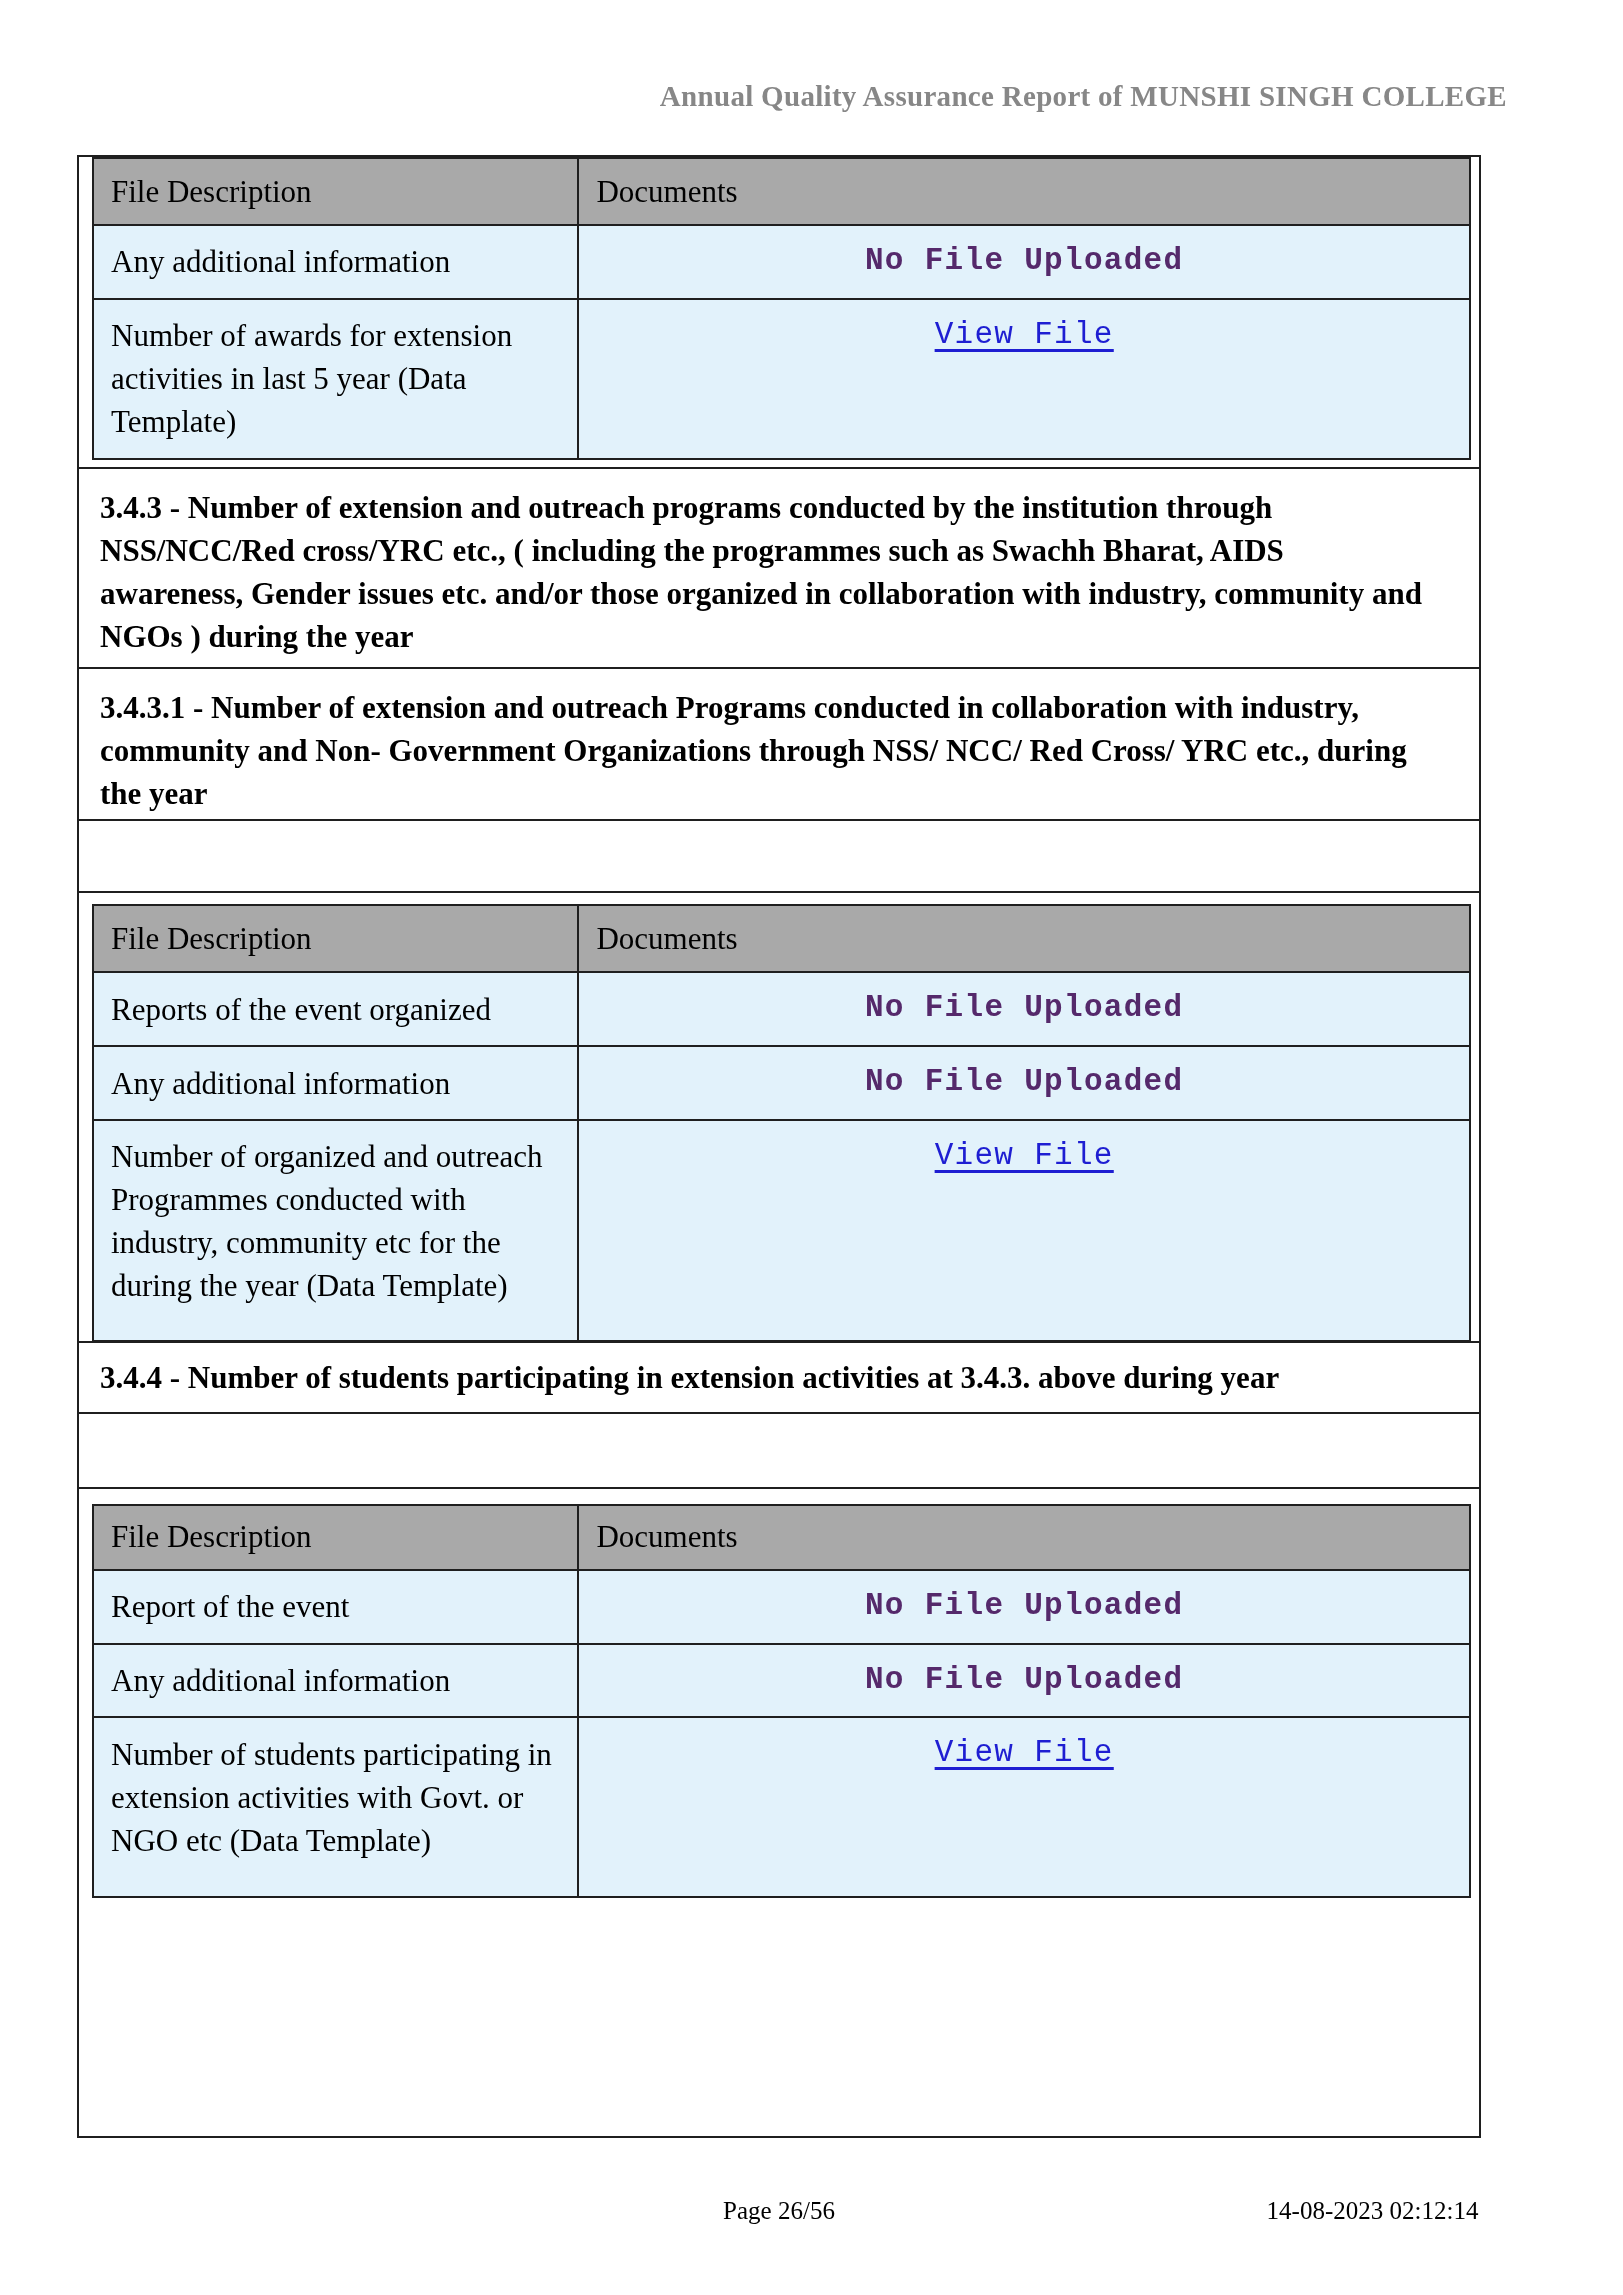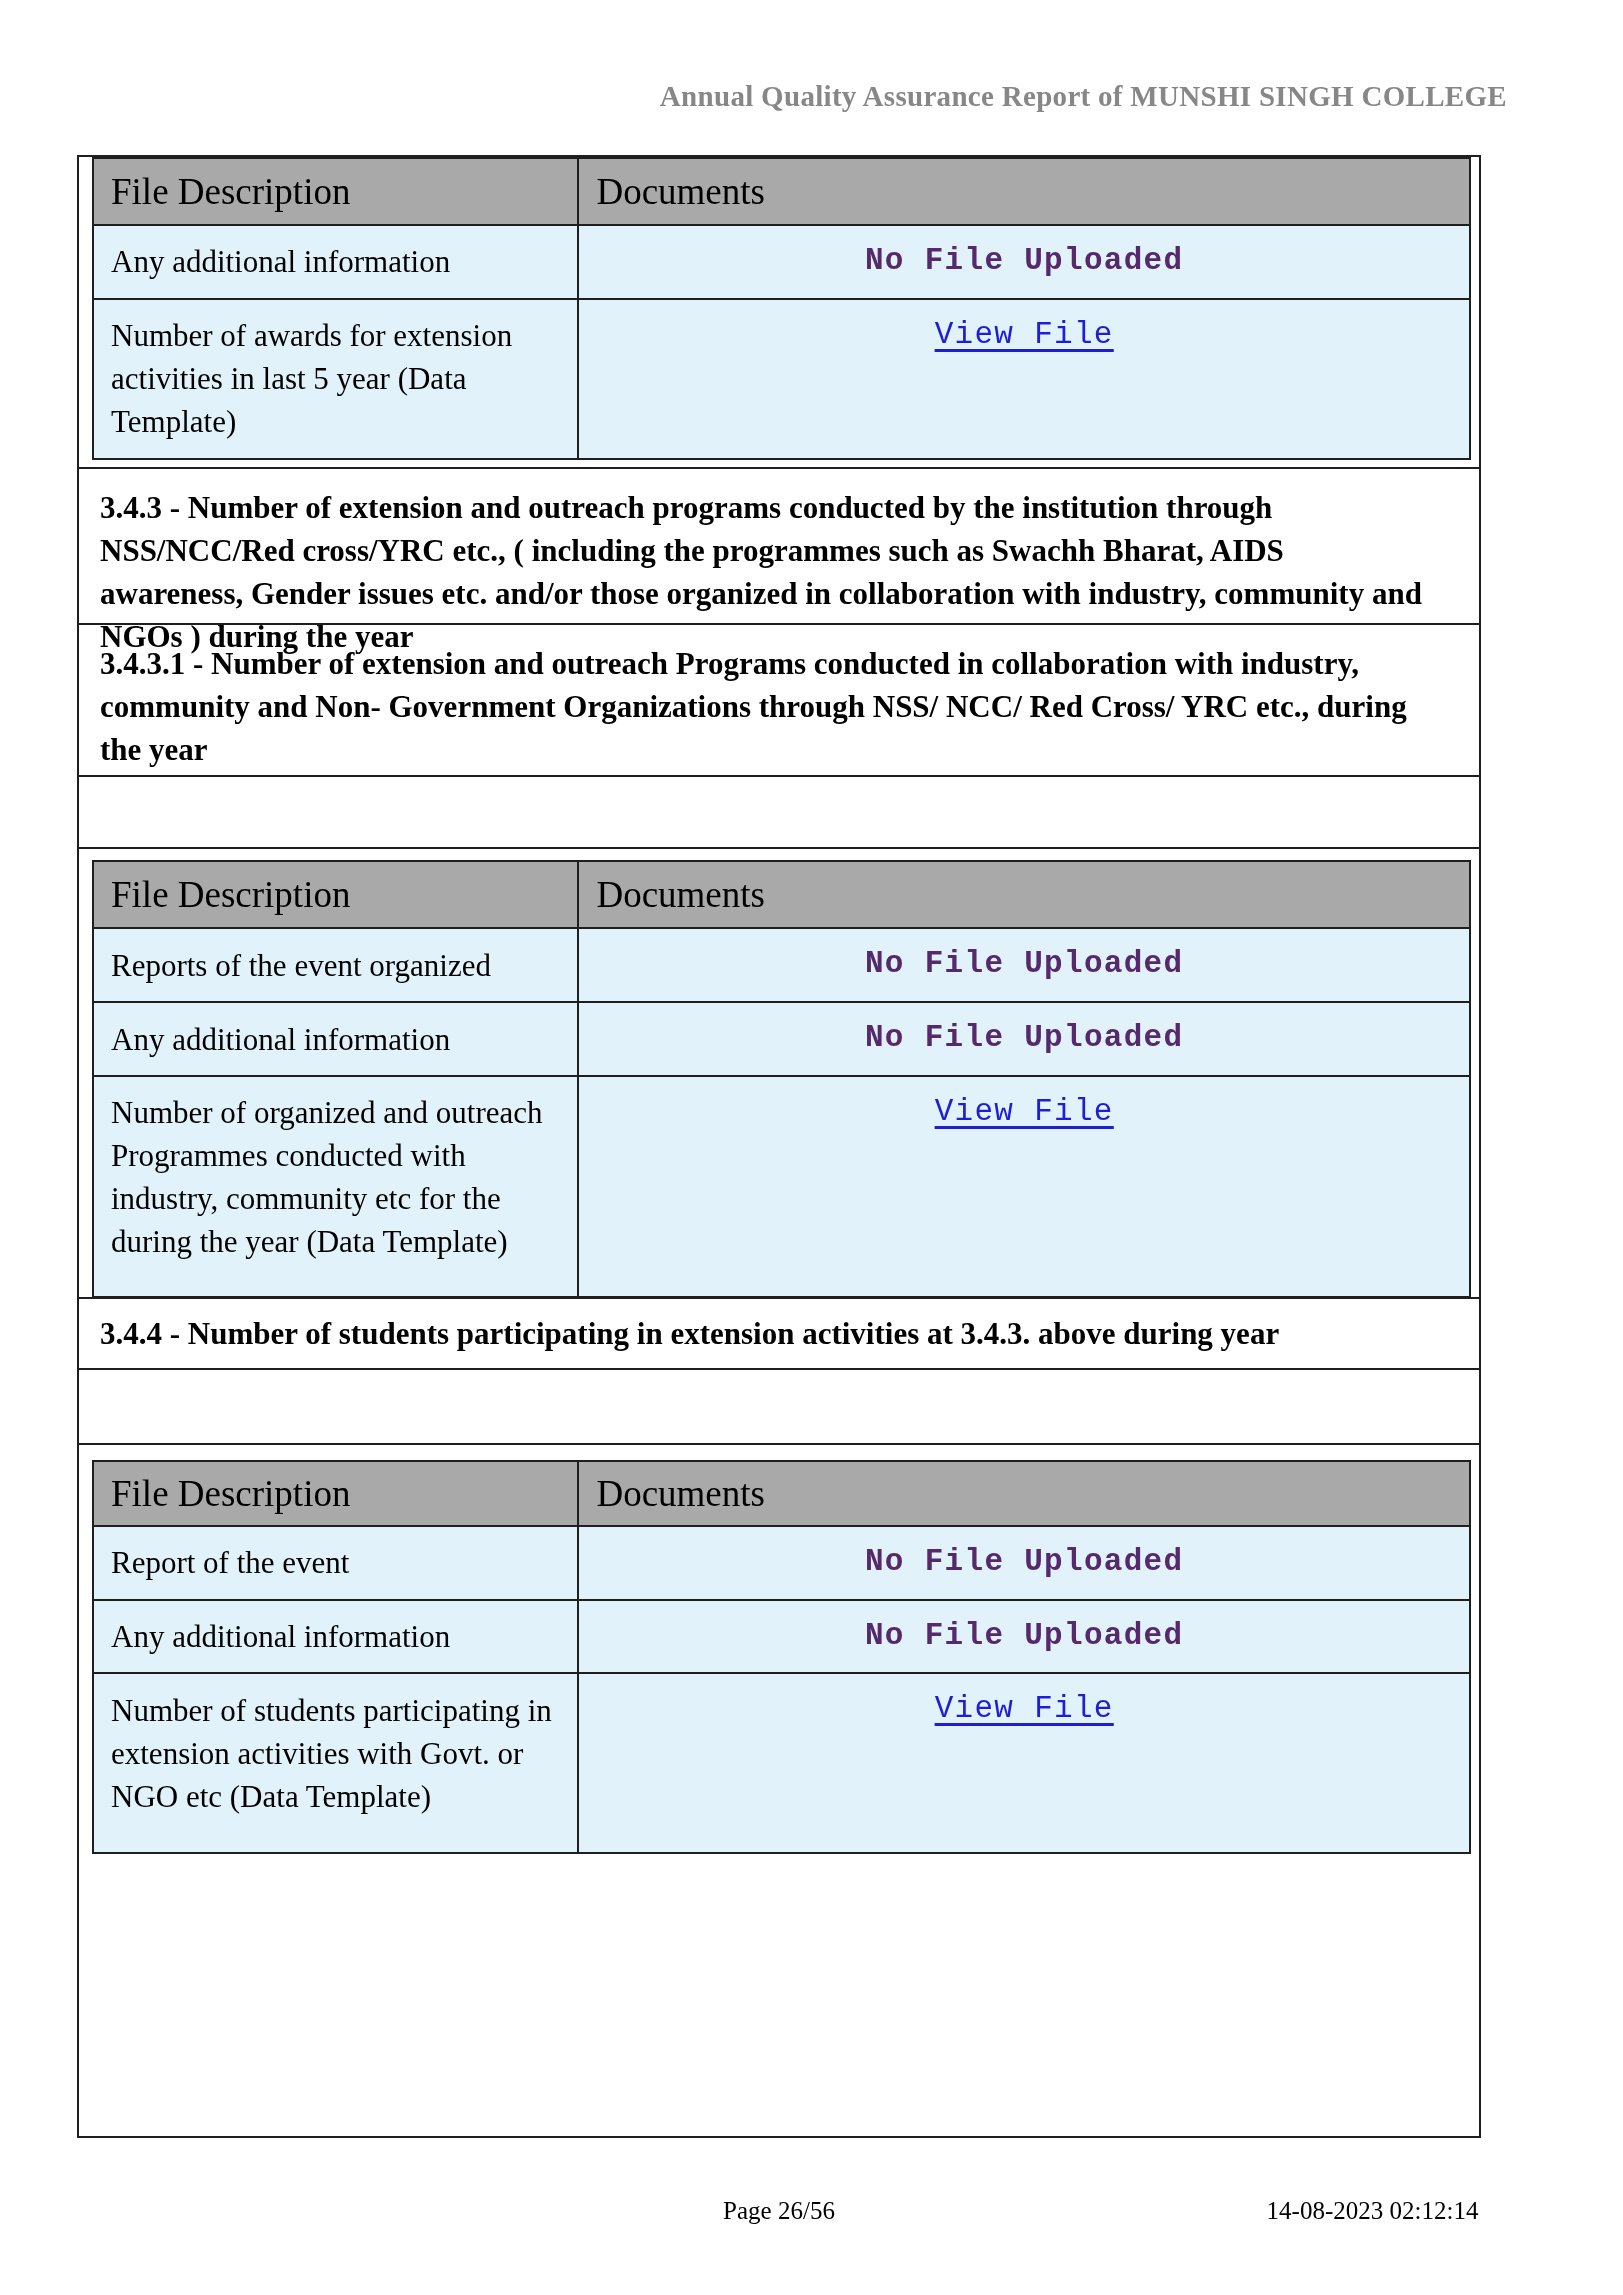--- a/index.html
+++ b/index.html
@@ -20,21 +20,21 @@
     overflow:hidden;
   }
   
   .file-table{
     border-collapse:collapse;width:calc(100% - 21px);
     margin:0 7.9px 0 13px;table-layout:fixed;
   }
   .file-table th,.file-table td{border:2px solid var(--border,#1f1f1f);}
   .file-table th{
     background:var(--table-header-bg,#a9a9a9);text-align:left;font-weight:normal;
-    font-size:37px;padding:0 6.5px 0 17px;
+    font-size:31px;padding:0 6.5px 0 17px;
   }
   .col-desc{width:33.4%;}
   td.desc{
     background:var(--row-bg,#e2f2fb);font-size:31px;line-height:43px;
     padding:14.4px 13px 14.4px 17px;vertical-align:top;
   }
   td.doc{
     background:var(--row-bg,#e2f2fb);text-align:center;vertical-align:top;
     padding-top:17px;font-family:"Liberation Mono","DejaVu Sans Mono",monospace;
     font-size:31px;letter-spacing:1.3px;
@@ -46,21 +46,21 @@
   }
   
   .th1{height:67px}.t1r0{height:63px}.t1r1{height:139px}.t1r2{height:70px}
   .th2{height:67px}.t2r0{height:62px}.t2r1{height:70px}.t2r2{height:221px}
   .th3{height:65px}.t3r0{height:68px}.t3r1{height:67px}.t3r2{height:180px}
   
   .section-box{
     border-top:2px solid var(--border,#1f1f1f);box-sizing:border-box;
     font-weight:bold;font-size:31px;line-height:43px;padding:17px 46px 0 21px;
   }
-  .s343{height:156px}.s3431{height:152px}.s344{height:71px;padding-top:13px}.s3441{height:152px;padding-top:13px}
+  .s343{height:200px}.s3431{height:152px}.s344{height:71px;padding-top:13px}.s3441{height:152px;padding-top:13px}
   .empty-box{border-top:2px solid var(--border,#1f1f1f);box-sizing:border-box;height:72px;}
   .empty-box.e2{height:75px;}
   .spacer{height:7.9px;}
   .table-band{border-top:2px solid var(--border,#1f1f1f);box-sizing:border-box;}
   .band2{height:450px;padding-top:11px;}
   .band3{padding-top:14.4px;}
   
   .page-footer{position:absolute;left:77px;top:2197px;width:1404px;font-size:25px;}
   .page-num{display:block;text-align:center;}
   .timestamp{position:absolute;right:2.6px;top:0;}

